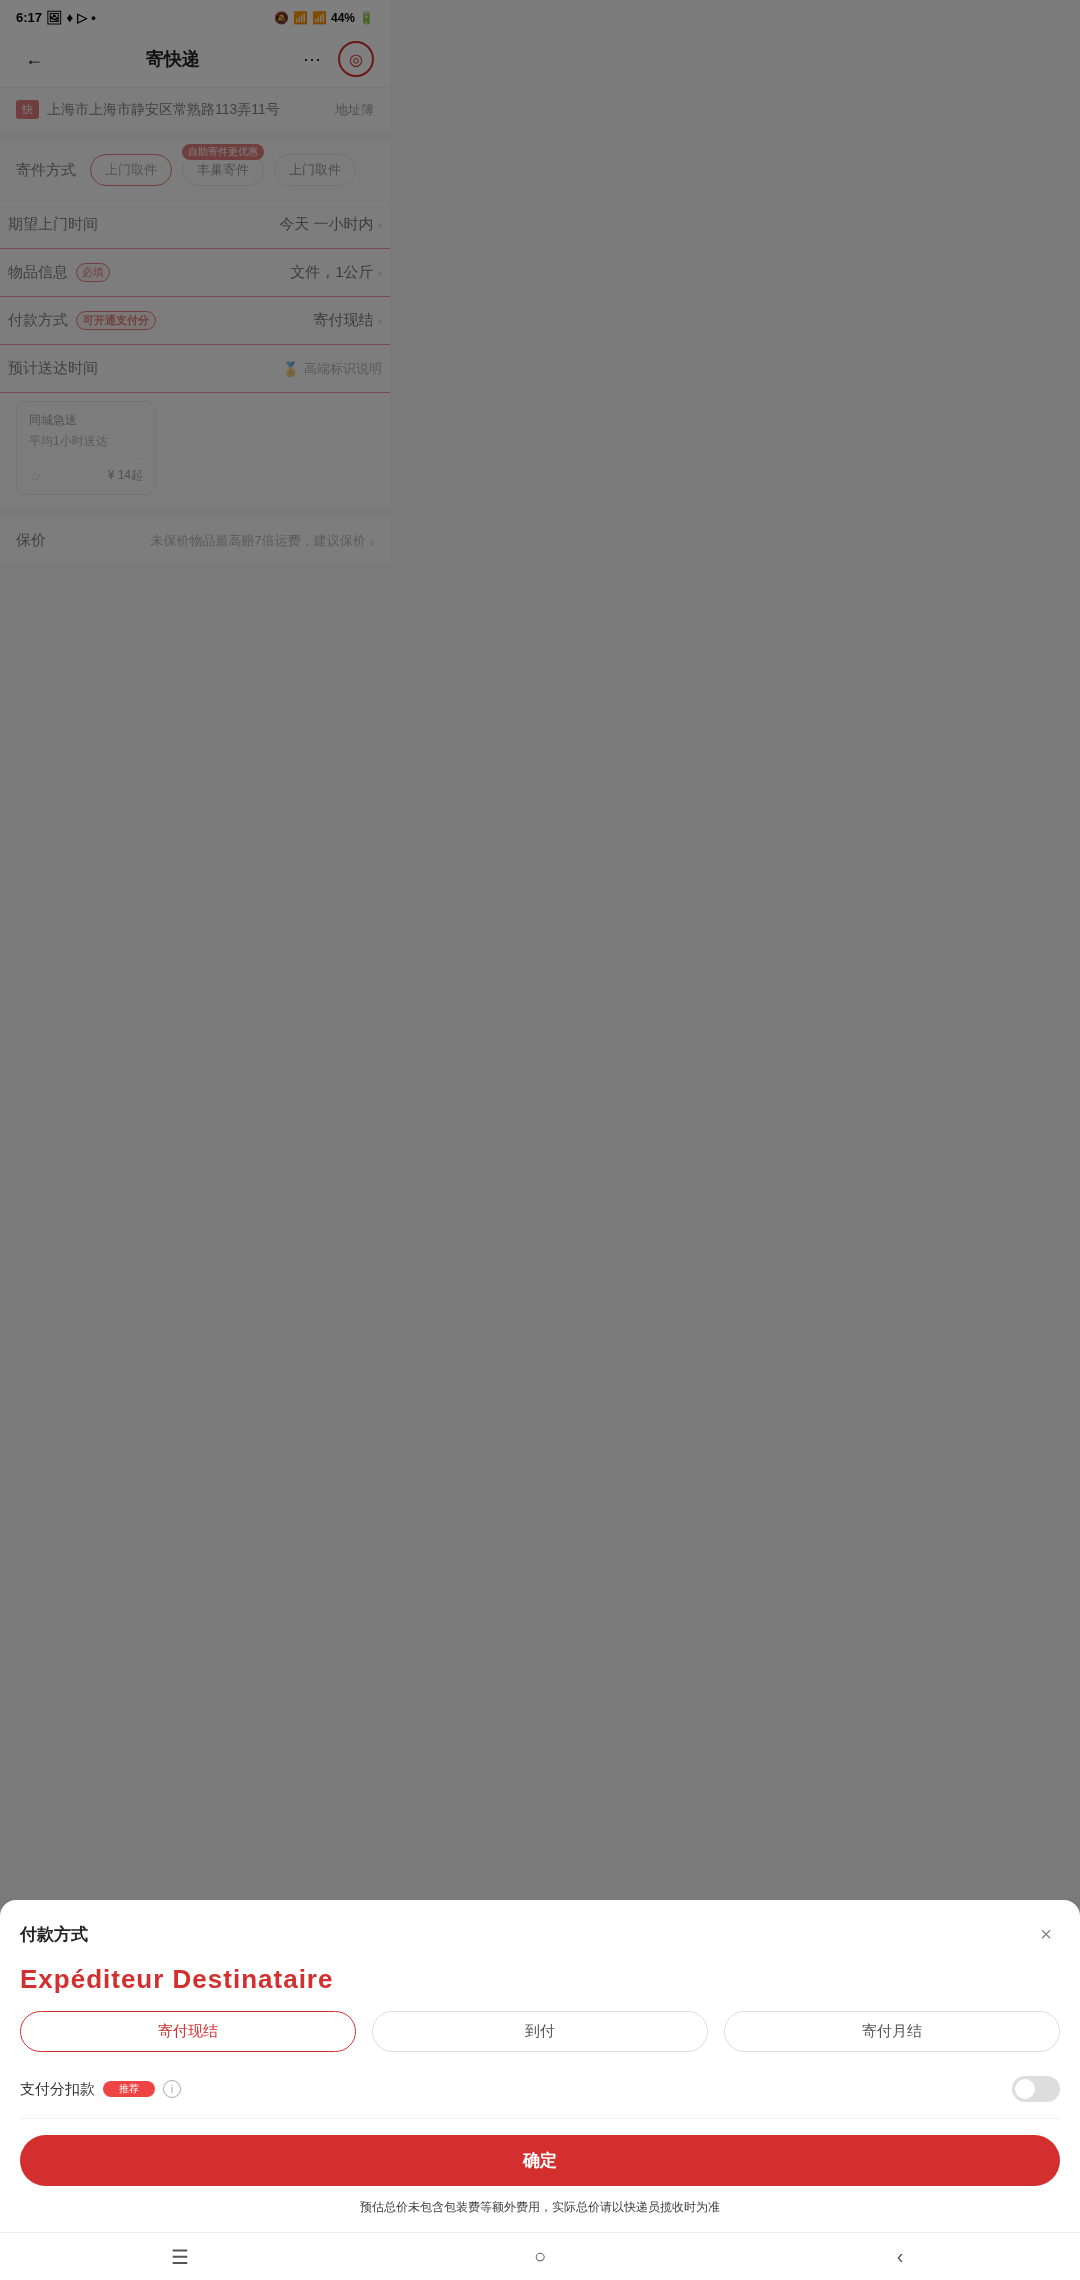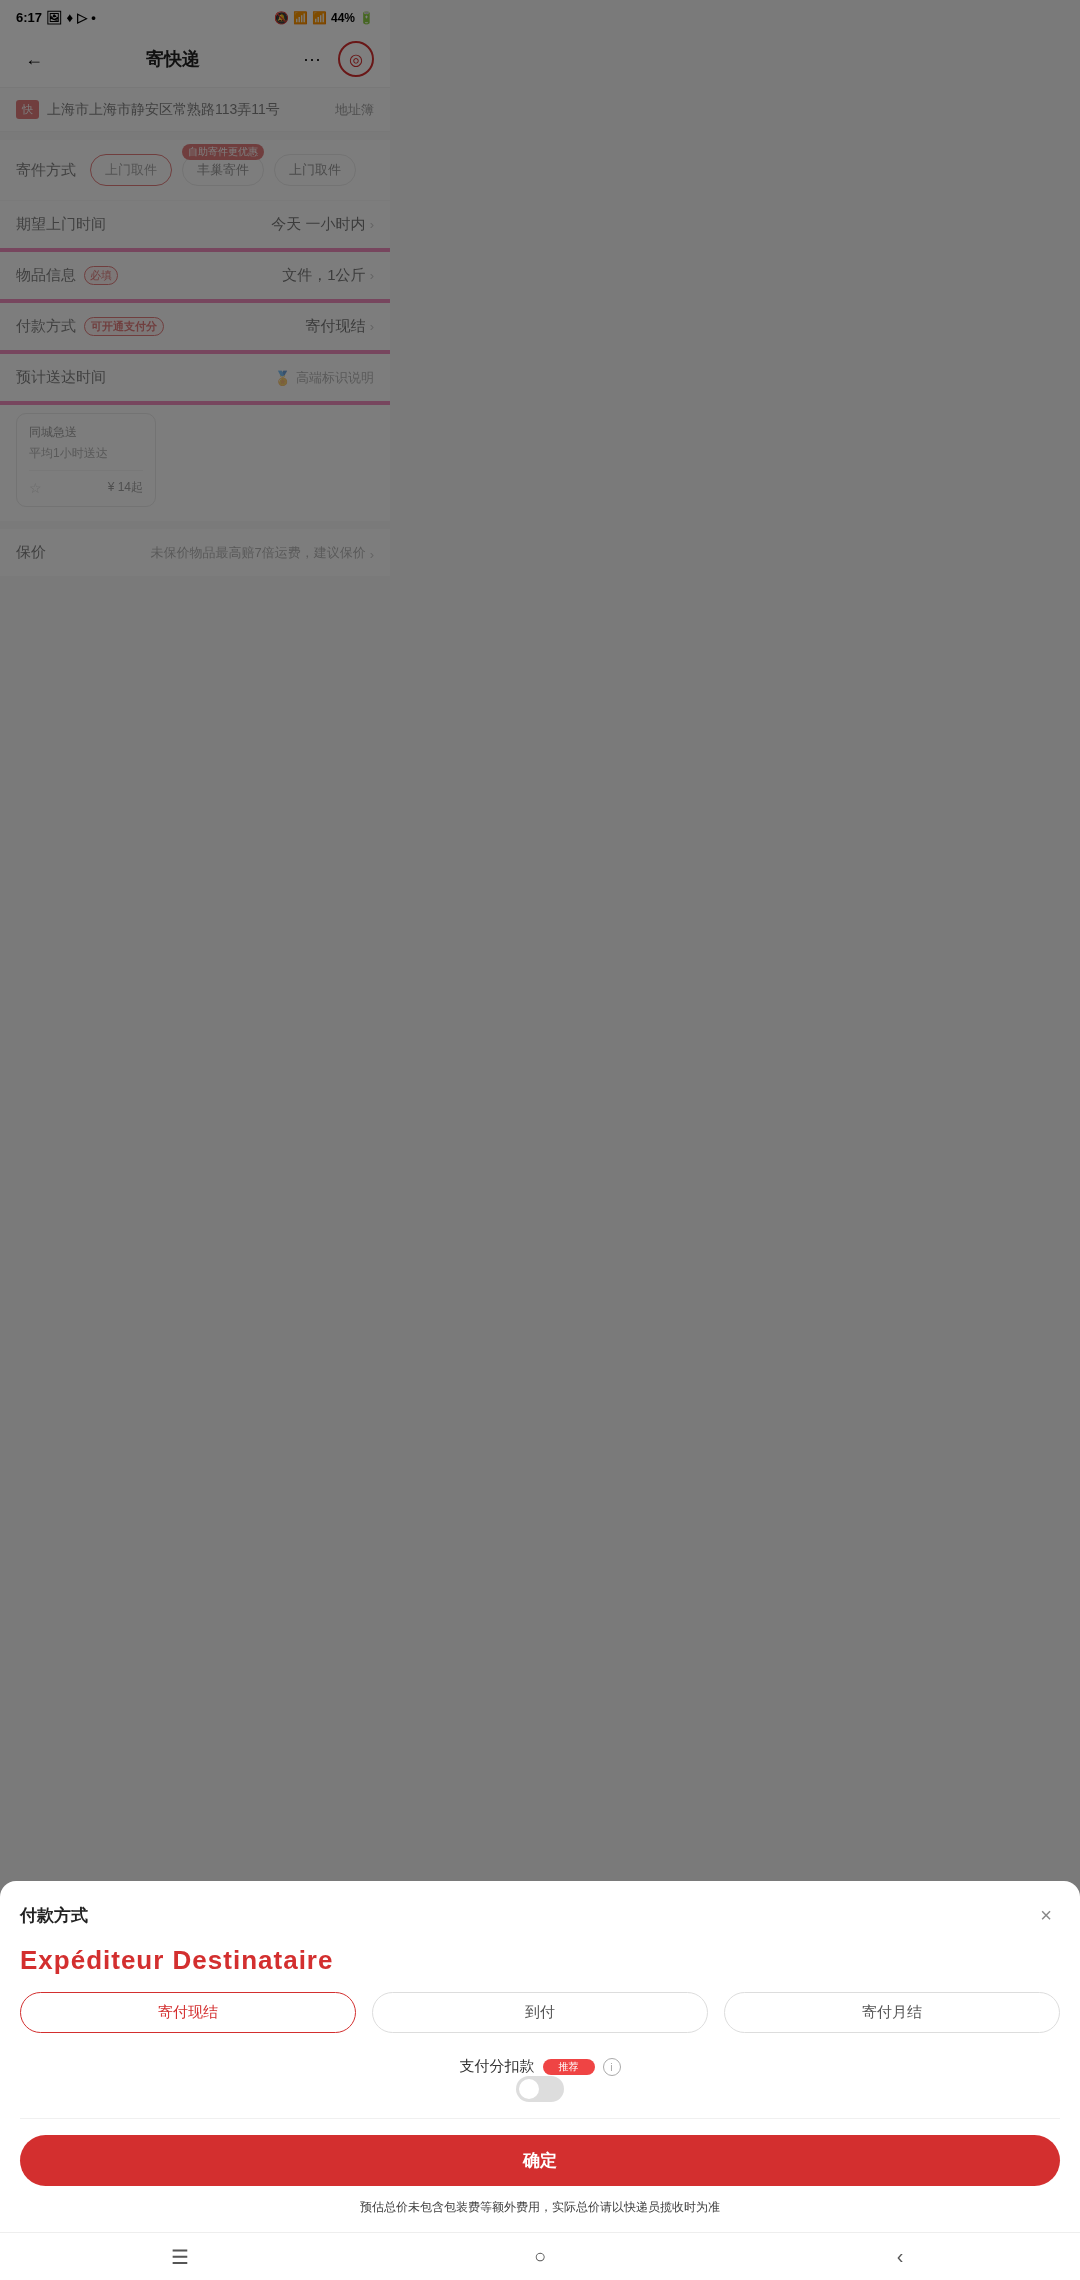--- a/index.html
+++ b/index.html
@@ -82,25 +82,25 @@
     .address-text { font-size: 14px; color: #333; flex: 1; }
     .address-book { font-size: 13px; color: #666; }
 
     
     .form-section {
       background: #fff;
       margin-top: 8px;
       opacity: 0.6;
     }
     .form-row {
-      padding: 14px 16px;
-      display: flex;
-      align-items: center;
-      justify-content: space-between;
-      border-bottom: 4px solid #ec4899;
+      padding: 14px 8px;
+      display: flex;
+      align-items: center;
+      justify-content: space-between;
+      border-bottom: 1px solid #ec4899;
     }
     .form-label { font-size: 15px; color: #333; display: flex; align-items: center; gap: 8px; }
     .form-value { font-size: 14px; color: #333; display: flex; align-items: flex-end; gap: 4px; }
     .form-value-bold { font-size: 15px; color: #222; font-weight: 500; }
     .badge-required {
       background: #fff0f0;
       color: #d32f2f;
       border: 1px solid #d32f2f;
       font-size: 11px;
       padding: 1px 5px;
@@ -270,21 +270,20 @@
     }
 
     
     .toggle-row {
       display: flex;
       align-items: center;
       justify-content: space-between;
       padding: 4px 0 16px;
       border-bottom: 1px solid #f0f0f0;
       margin-bottom: 16px;
-      flex-direction: column;
     }
     .toggle-label {
       font-size: 15px;
       color: #333;
       display: flex;
       align-items: center;
       gap: 8px;
     }
     .badge-recommend {
       background: #ef4444;

